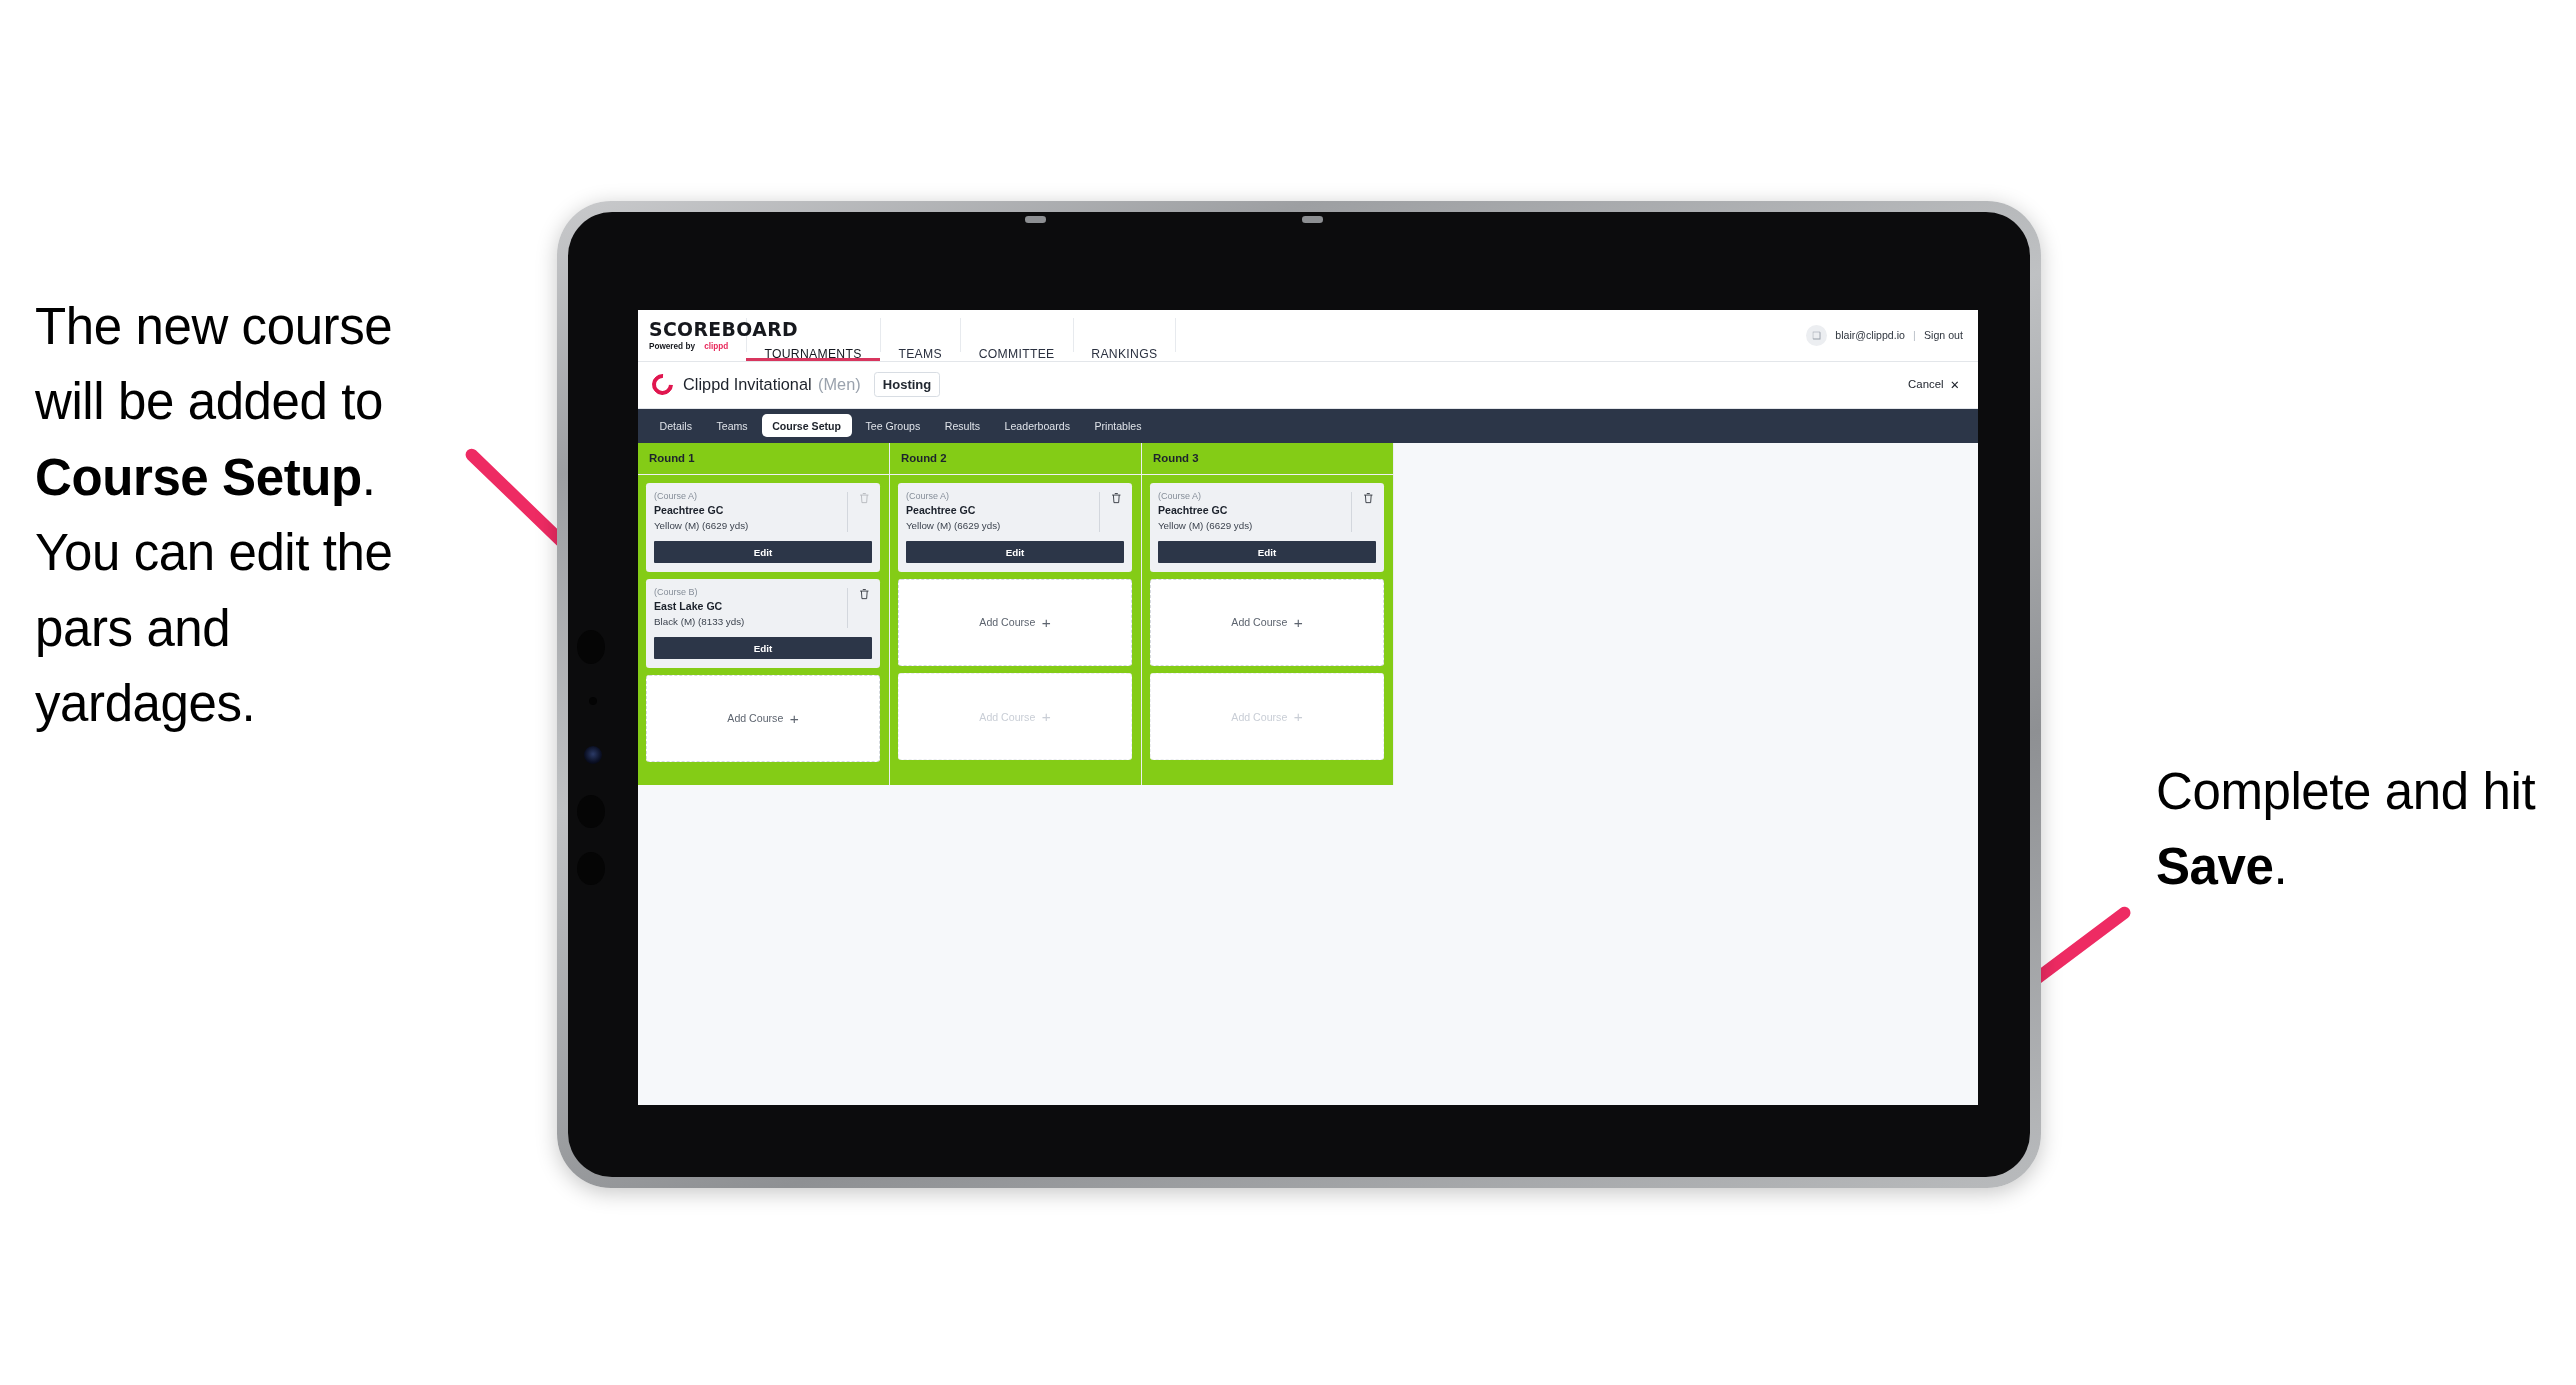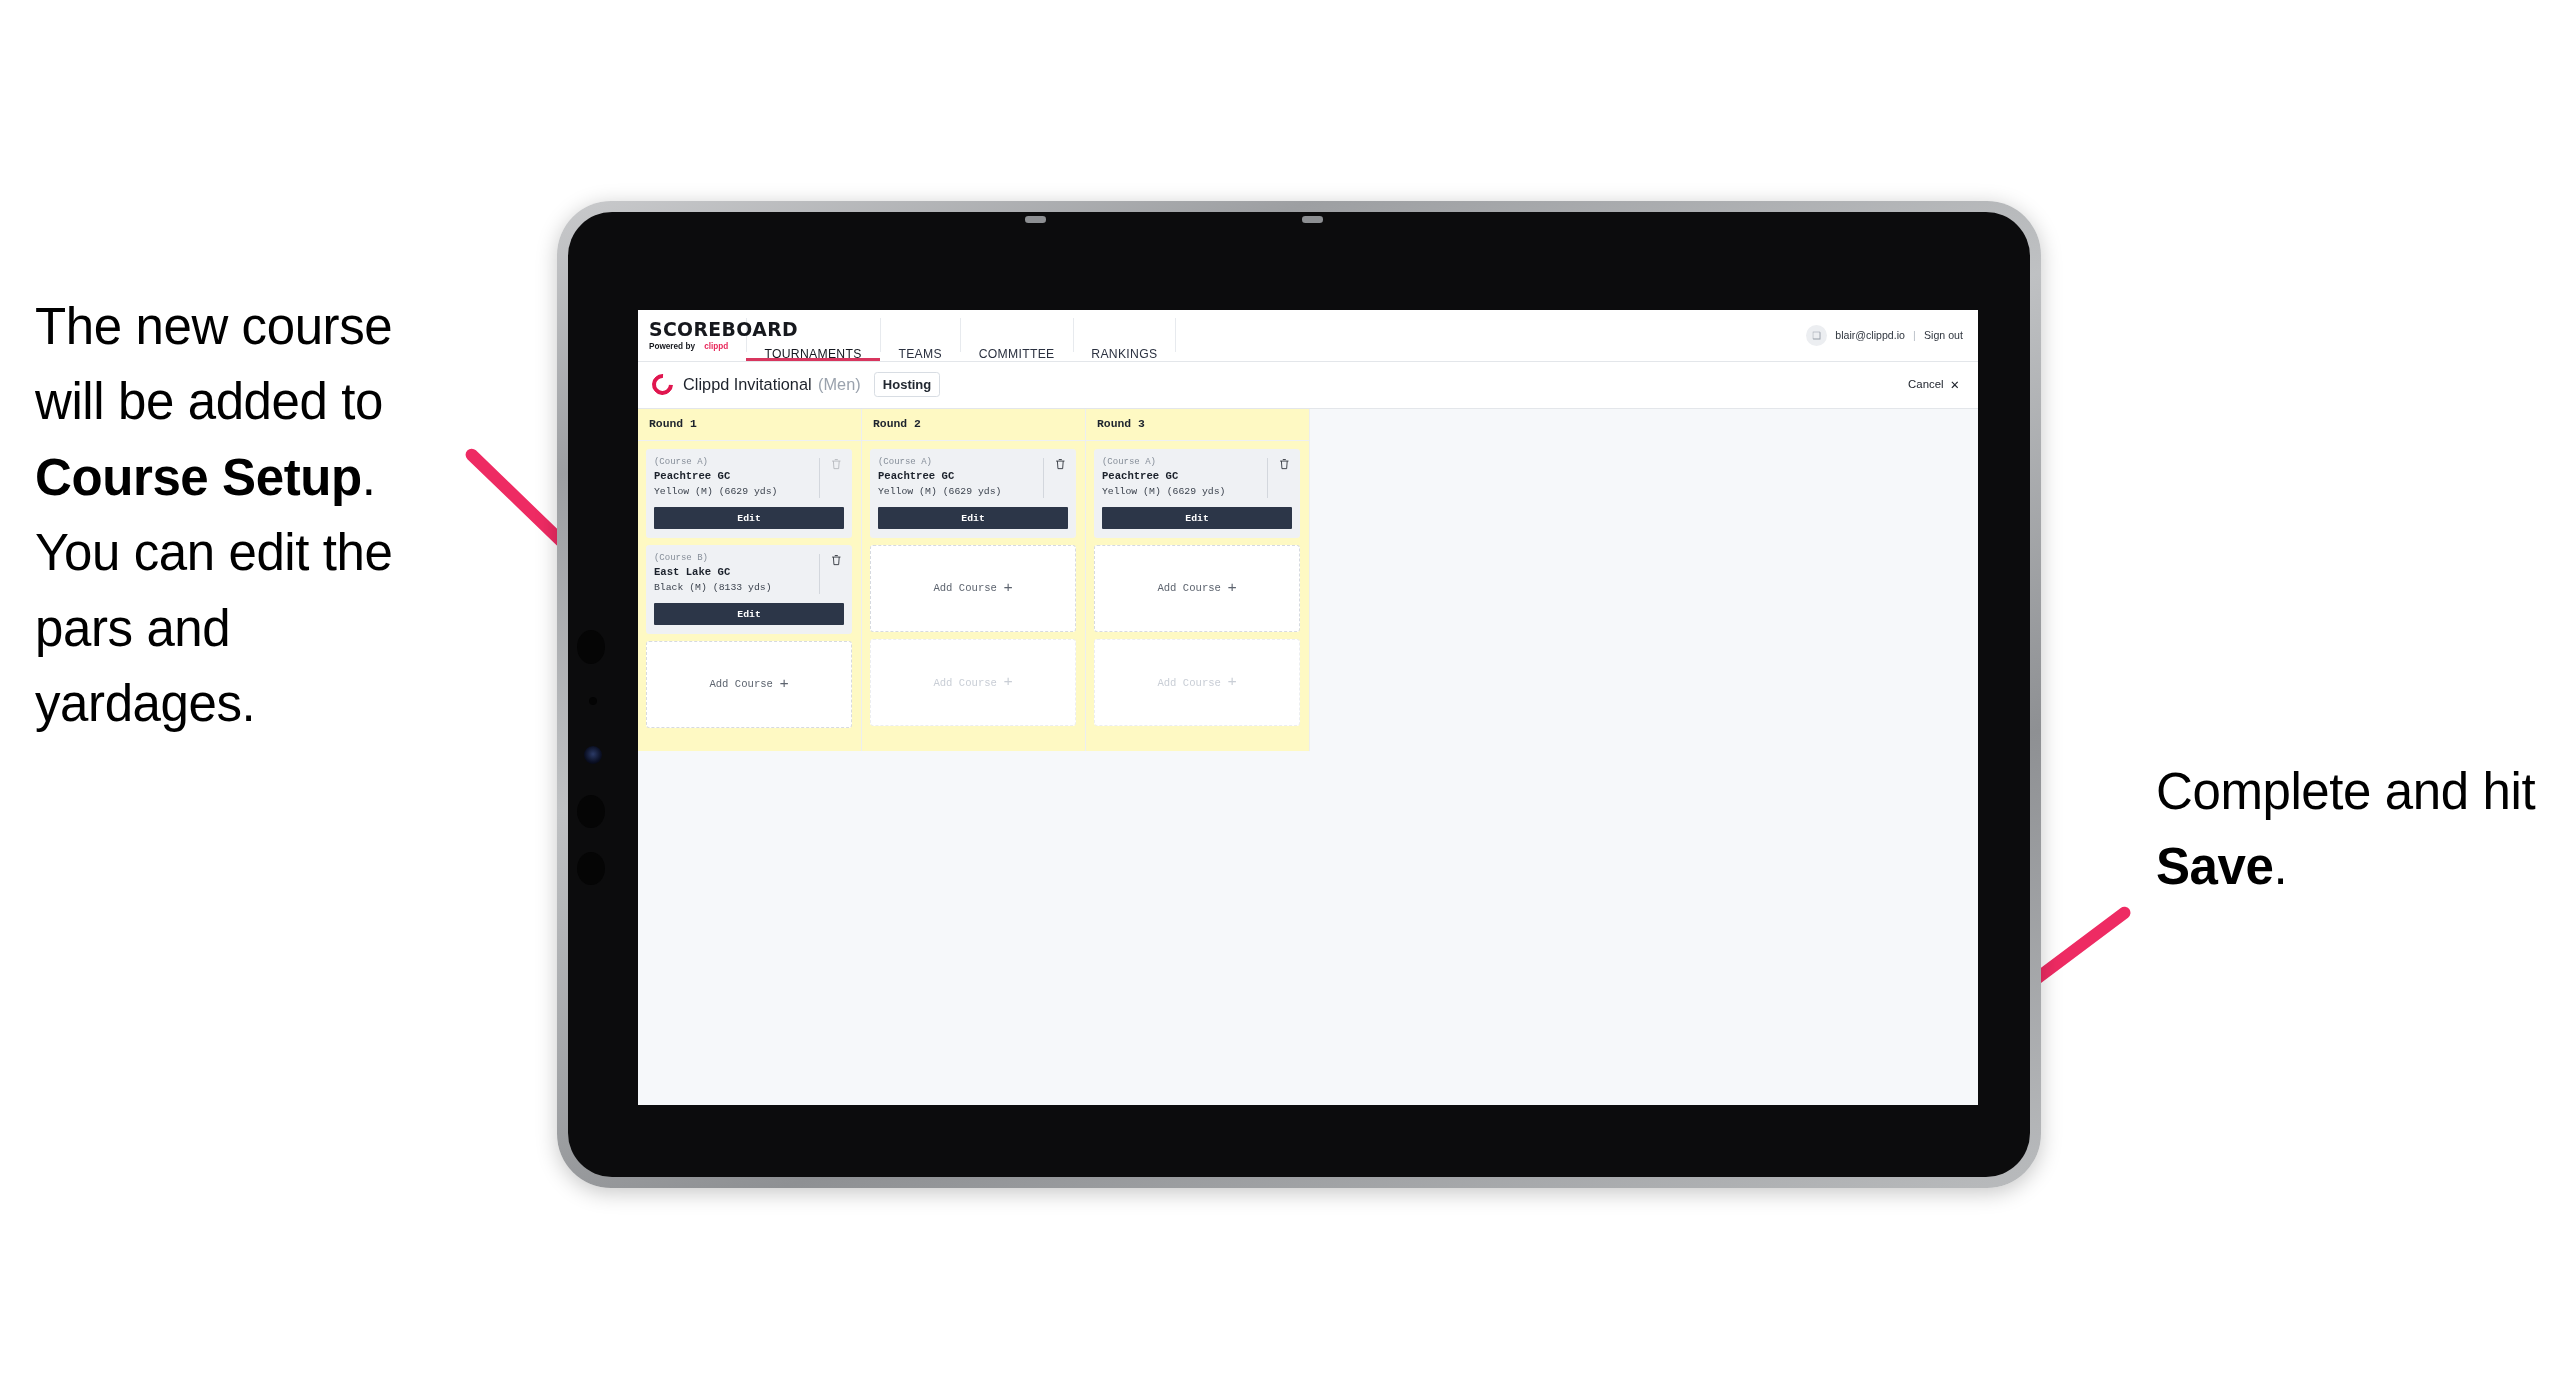--- a/index.html
+++ b/index.html
@@ -135,22 +135,22 @@
     font-size:10.6px;color:#dfe3e9;padding:5.7px 10.6px;border-radius:4.9px;cursor:pointer;
   }
   .tab.active{background:#ffffff;color:#1b2029;font-weight:600;}
 
   
   #content{
     height:681px;background:#f6f8fa;display:flex;align-items:flex-start;
     padding:0;box-sizing:border-box;
   }
   .round-col{
-    width:224px;background:#fef9c3;border-right:0.8px solid #eceef1;
-    min-height:342px;box-sizing:border-box;font-family:Liberation Mono, monospace;
+    width:252px;background:#84cc16;border-right:0.8px solid #eceef1;
+    min-height:342px;box-sizing:border-box;
   }
   .round-head{
     height:31px;display:flex;align-items:center;padding:0 11.4px;
     font-size:11.4px;color:#1d232d;font-weight:600;
     border-bottom:0.8px solid #eef0f3;
   }
   .round-body{padding:8.2px 8.2px 11.4px 8.2px;}
 
   .course-card{
     background:#eff1f4;border-radius:3.3px;padding:7.3px 8.2px 8.2px 8.2px;margin-bottom:7.3px;
@@ -245,20 +245,29 @@
         <div id="clippd-logo"></div>
         <div id="t-name">Clippd Invitational</div>
         <div id="t-gender">(Men)</div>
         <div id="t-badge">Hosting</div>
         <div id="t-cancel">
           <span>Cancel</span>
           <span>✕</span>
         </div>
       </div>
 
+      <div id="tabs">
+        <div class="tab"><span>Details</span></div>
+        <div class="tab"><span>Teams</span></div>
+        <div class="tab active"><span>Course Setup</span></div>
+        <div class="tab"><span>Tee Groups</span></div>
+        <div class="tab"><span>Results</span></div>
+        <div class="tab"><span>Leaderboards</span></div>
+        <div class="tab"><span>Printables</span></div>
+      </div>
 
       <div id="content">
 
         <div class="round-col">
           <div class="round-head">Round 1</div>
           <div class="round-body">
 
             <div class="course-card">
               <div class="cc-top">
                 <div class="cc-info">

